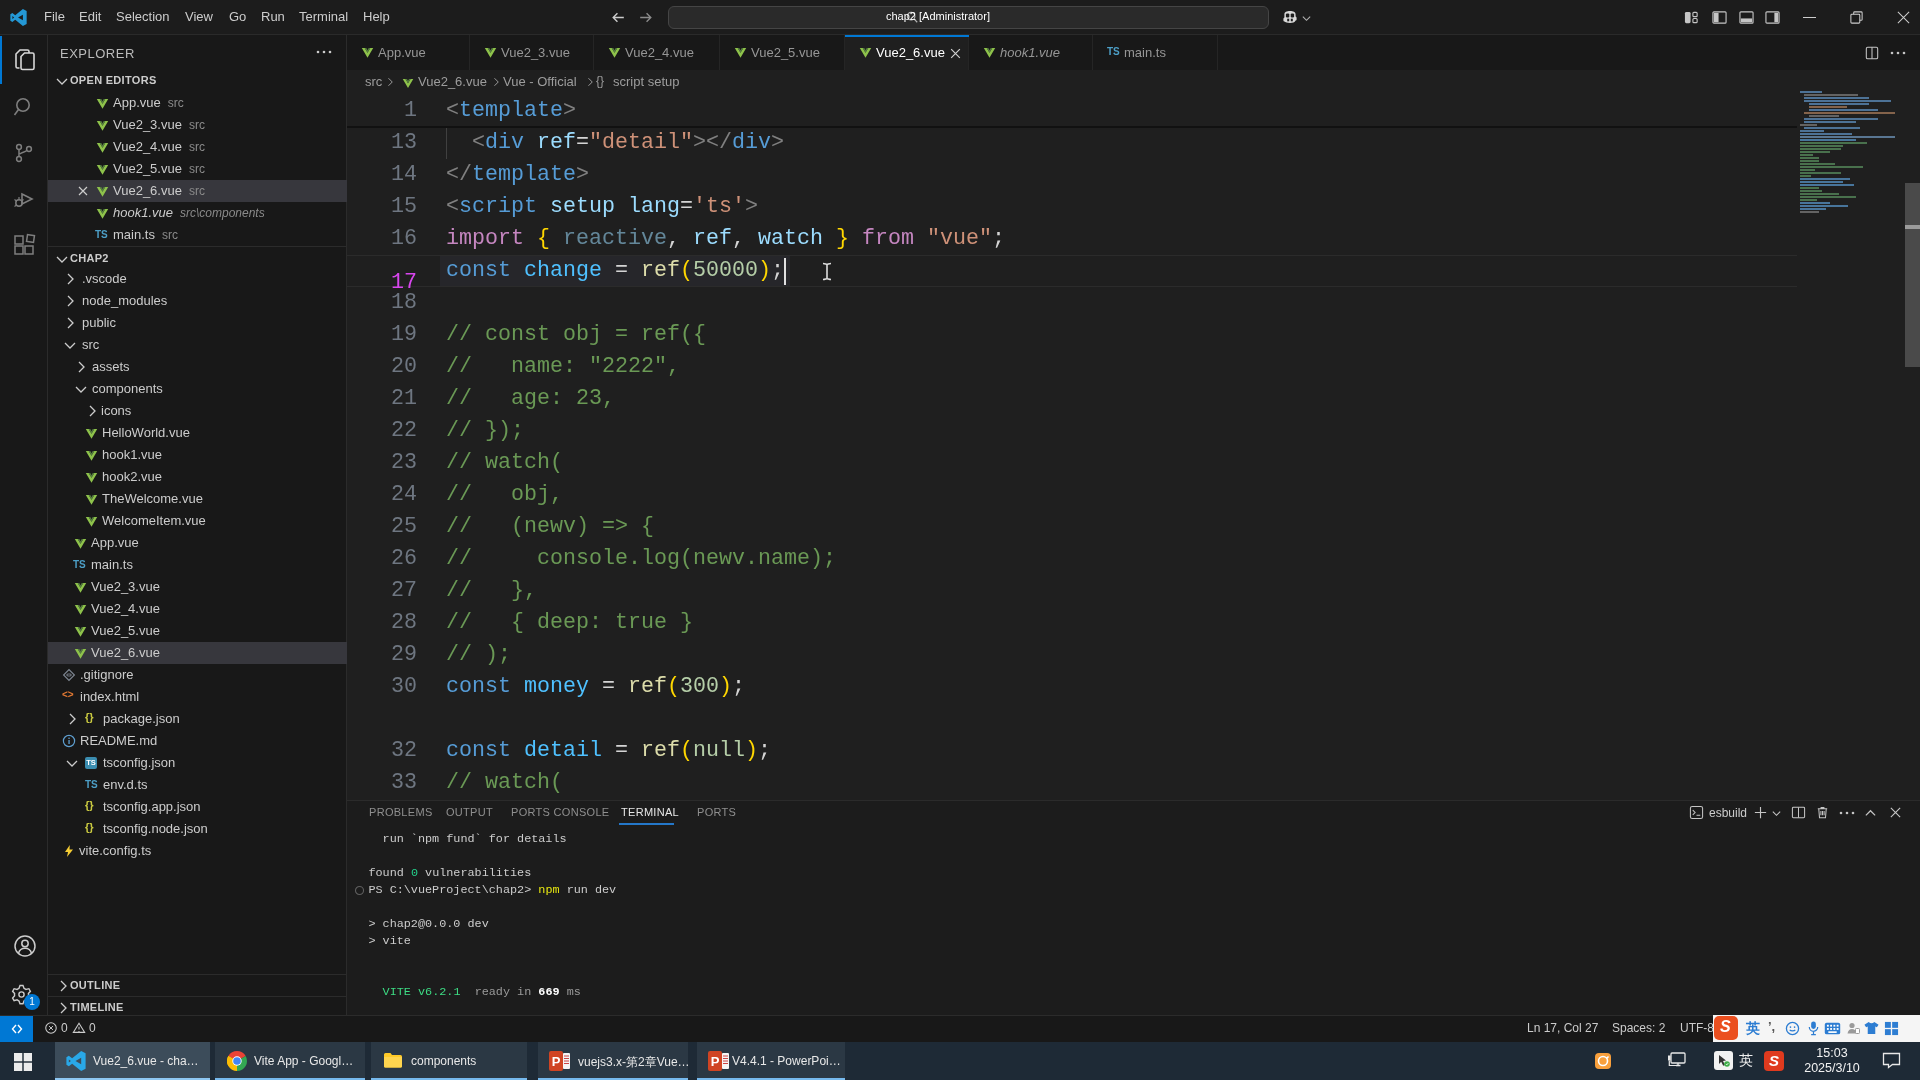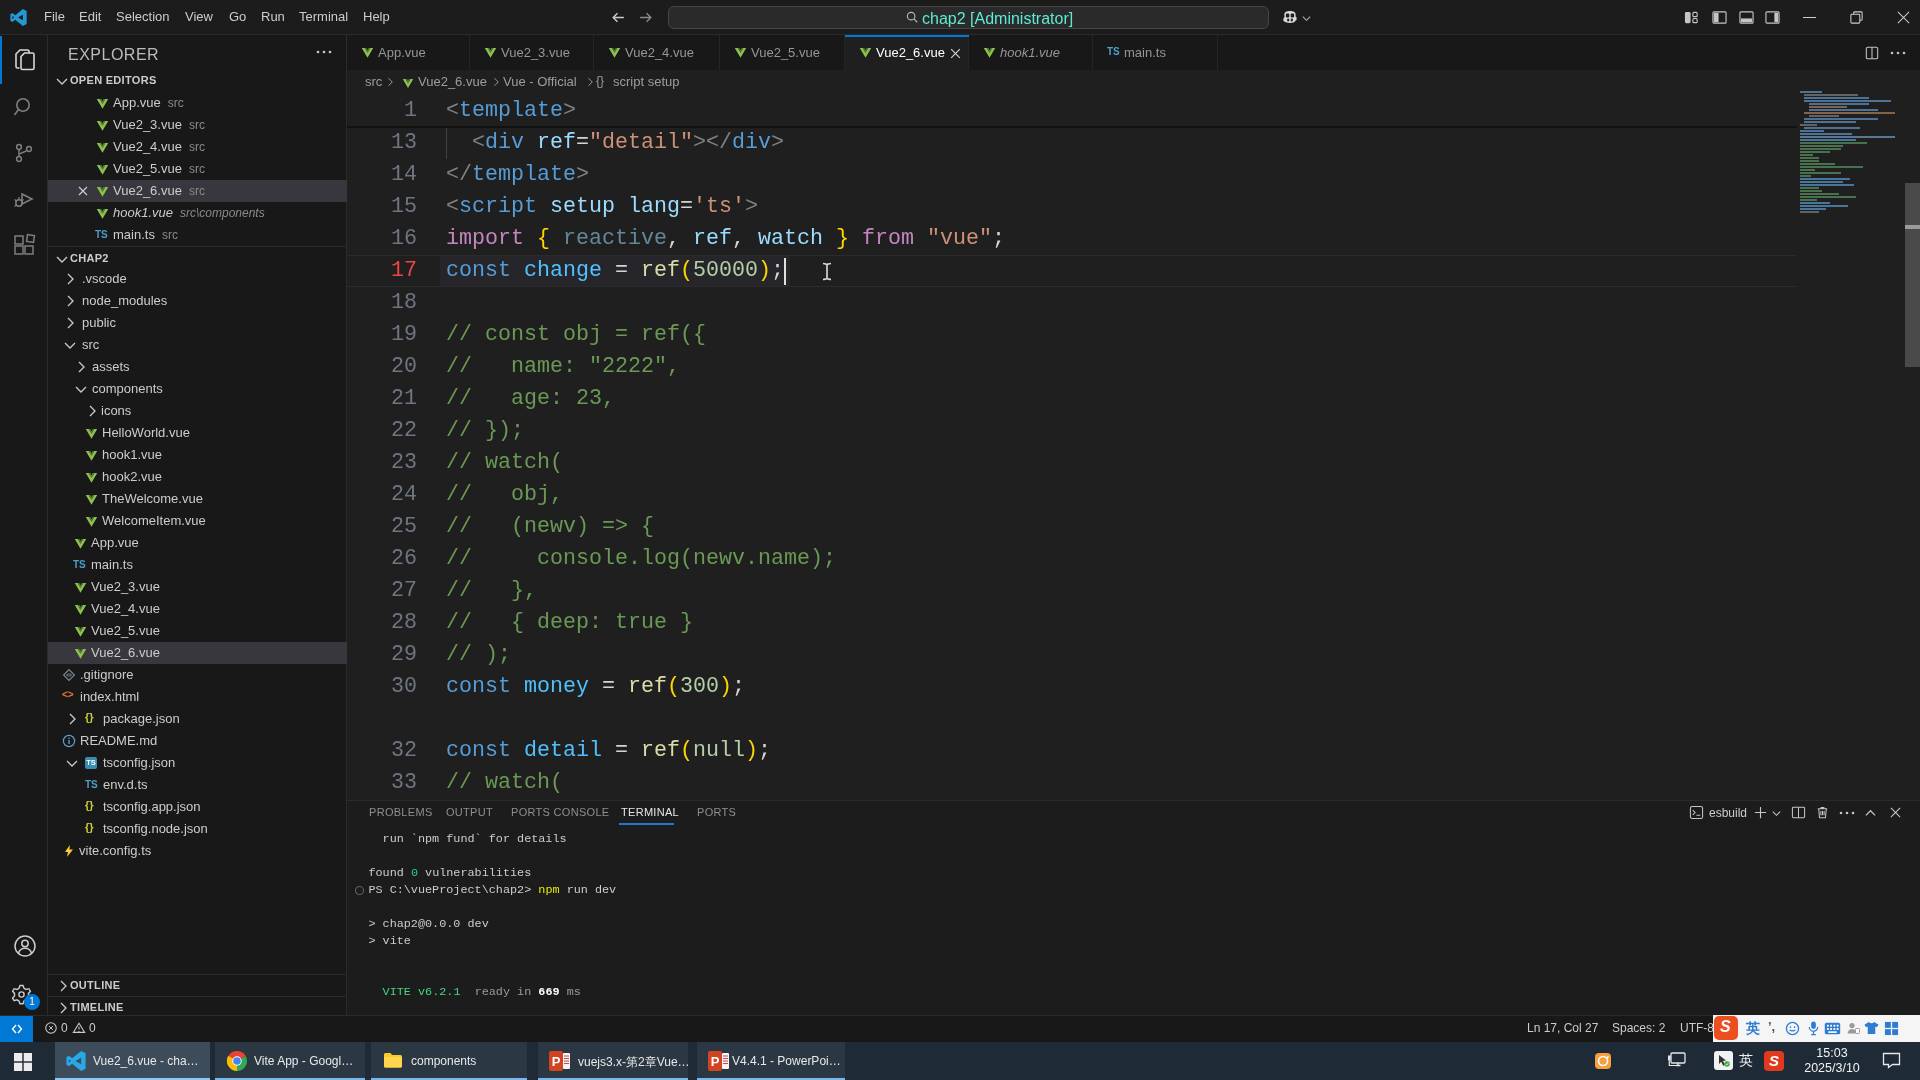--- a/index.html
+++ b/index.html
@@ -13,21 +13,21 @@
 
 #sidebar { position:absolute; left:48px; top:35px; width:299px; height:980px; background:#181818; border-right:1px solid #2b2b2b; }
 .lbl { font-size:13px; color:#cccccc; white-space:pre; }
 .suf { color:#8a8a8a; font-size:12px; margin-left:7px; }
 .sechdr { font-size:11px; font-weight:bold; color:#cccccc; letter-spacing:0.3px; }
 .tsicon { font-size:10px; font-weight:bold; color:#4d9fc7; }
 
 #editor { position:absolute; left:347px; top:0; width:1573px; height:800px; background:transparent; overflow:hidden; }
 .crow { position:absolute; left:0; width:100%; height:32px; }
 .ln { position:absolute; left:0; width:70px; text-align:right; color:#6e7681; }
-.ln.cur { color:#ef4444; }
+.ln.cur { color:#d946ef;margin-top:12px; }
 .ct { position:absolute; left:99px; white-space:pre; }
 #editor, .crow { font-family:"Liberation Mono", monospace; font-size:21.67px; line-height:32px; }
 .k {color:#569cd6} .t {color:#569cd6} .p {color:#808080} .a {color:#9cdcfe}
 .s {color:#ce9178} .kw {color:#c586c0} .b {color:#ffd700} .fn {color:#dcdcaa}
 .n {color:#b5cea8} .ad {color:#9cdcfe;opacity:0.55} .v {color:#4fc1ff} .c {color:#6a9955} .w {color:#d4d4d4}
 
 #panel { position:absolute; left:347px; top:800px; width:1573px; height:215px; background:#1c1c1c; border-top:1px solid #2b2b2b; }
 .ptab { position:absolute; top:806px; font-size:11px; color:#8f8f8f; letter-spacing:0.3px; }
 .trow { position:absolute; left:368.4px; white-space:pre; font-family:"Liberation Mono", monospace; font-size:11.8px; color:#cccccc; line-height:17px;text-align:center; }
 
@@ -57,21 +57,21 @@
       <path d="M13 8H3.5M7 4L3 8l4 4" stroke="#cccccc" stroke-width="1.3" fill="none"></path>
     </svg>
 <svg class="abs" style="left:637px;top:9px" width="17" height="17" viewBox="0 0 16 16">
       <path d="M3 8h9.5M9 4l4 4-4 4" stroke="#8b8b8b" stroke-width="1.3" fill="none"></path>
     </svg>
 <div class="abs" style="left:668px;top:6px;width:601px;height:23px;background:#2a2a2a;border:1px solid #454545;border-radius:6px"></div>
 <svg class="abs" style="left:905px;top:10px" width="14" height="14" viewBox="0 0 16 16">
       <circle cx="7" cy="7" r="4.3" fill="none" stroke="#b8b8b8" stroke-width="1.3"></circle>
       <path d="M10.2 10.2L14 14" stroke="#b8b8b8" stroke-width="1.3"></path>
     </svg>
-<div class="abs" style="left:922px;top:10px;font-size:16px;color:#5eead4">chap2 [Administrator]</div>
+<div class="abs" style="left:886px;top:10px;font-size:11px;color:#ffffff">chap2 [Administrator]</div>
 <svg class="abs" style="left:1281px;top:8px" width="18" height="18" viewBox="0 0 18 18">
  <path d="M9 3c3.2 0 5.6 1 5.6 3.4v2.2c.5.2 1 .6 1 1.2v1.6c0 .5-.4 1-1 1.2C13.8 14.4 11.6 15 9 15s-4.8-.6-5.6-1.4c-.6-.2-1-.7-1-1.2v-1.6c0-.6.5-1 1-1.2V6.4C3.4 4 5.8 3 9 3z" fill="#d8d8d8"></path>
  <rect x="4.9" y="5.4" width="3.4" height="4" rx="1.2" fill="#1c1c1c"></rect>
       <rect x="9.7" y="5.4" width="3.4" height="4" rx="1.2" fill="#1c1c1c"></rect>
  <rect x="6.2" y="10.7" width="2" height="2.6" fill="#1c1c1c"></rect>
       <rect x="9.8" y="10.7" width="2" height="2.6" fill="#1c1c1c"></rect>
 </svg>
 <svg class="abs" style="left:1301px;top:13px" width="11" height="11" viewBox="0 0 12 12">
       <path d="M2 4l4 4 4-4" stroke="#b0b0b0" stroke-width="1.2" fill="none"></path>
     </svg>
@@ -137,21 +137,21 @@
     </svg>
 <g></g>
 <svg class="abs" style="left:11px;top:982px" width="24" height="24" viewBox="0 0 24 24">
  <path d="M12 3.5l1 2.8a6 6 0 012 1.2l2.9-.8 1.5 2.6-2 2.2a6 6 0 010 2.3l2 2.2-1.5 2.6-2.9-.8a6 6 0 01-2 1.2l-1 2.8h-3l-1-2.8a6 6 0 01-2-1.2l-2.9.8-1.5-2.6 2-2.2a6 6 0 010-2.3l-2-2.2 1.5-2.6 2.9.8a6 6 0 012-1.2l1-2.8z" fill="none" stroke="#cccccc" stroke-width="1.4"></path>
  <circle cx="10.5" cy="12.5" r="2.6" fill="none" stroke="#cccccc" stroke-width="1.4"></circle>
 </svg>
 <div class="abs" style="left:24px;top:994px;width:16px;height:16px;border-radius:50%;background:#0078d4;color:#fff;font-size:10px;text-align:center;line-height:16px">1</div>
 
 
 <div id="sidebar"></div>
-<div class="abs" style="left:68px;top:46px;font-size:16px;color:#bbbbbb;letter-spacing:0.5px">EXPLORER</div>
+<div class="abs" style="left:60px;top:46px;font-size:13px;color:#bbbbbb;letter-spacing:0.5px">EXPLORER</div>
 <svg class="abs" style="left:316px;top:50px" width="16" height="4" viewBox="0 0 16 4">
       <circle cx="2" cy="2" r="1.3" fill="#cccccc"></circle>
       <circle cx="8" cy="2" r="1.3" fill="#cccccc"></circle>
       <circle cx="14" cy="2" r="1.3" fill="#cccccc"></circle>
     </svg>
 <svg class="abs" style="left:54px;top:73px" width="16" height="16" viewBox="0 0 16 16">
       <path d="M3 6l5 5 5-5" fill="none" stroke="#cccccc" stroke-width="1.3"></path>
     </svg>
 <div class="abs sechdr" style="left:70px;top:74px">OPEN EDITORS</div>
 <svg class="abs" style="left:96px;top:97px" width="13" height="13" viewBox="0 0 16 16">

